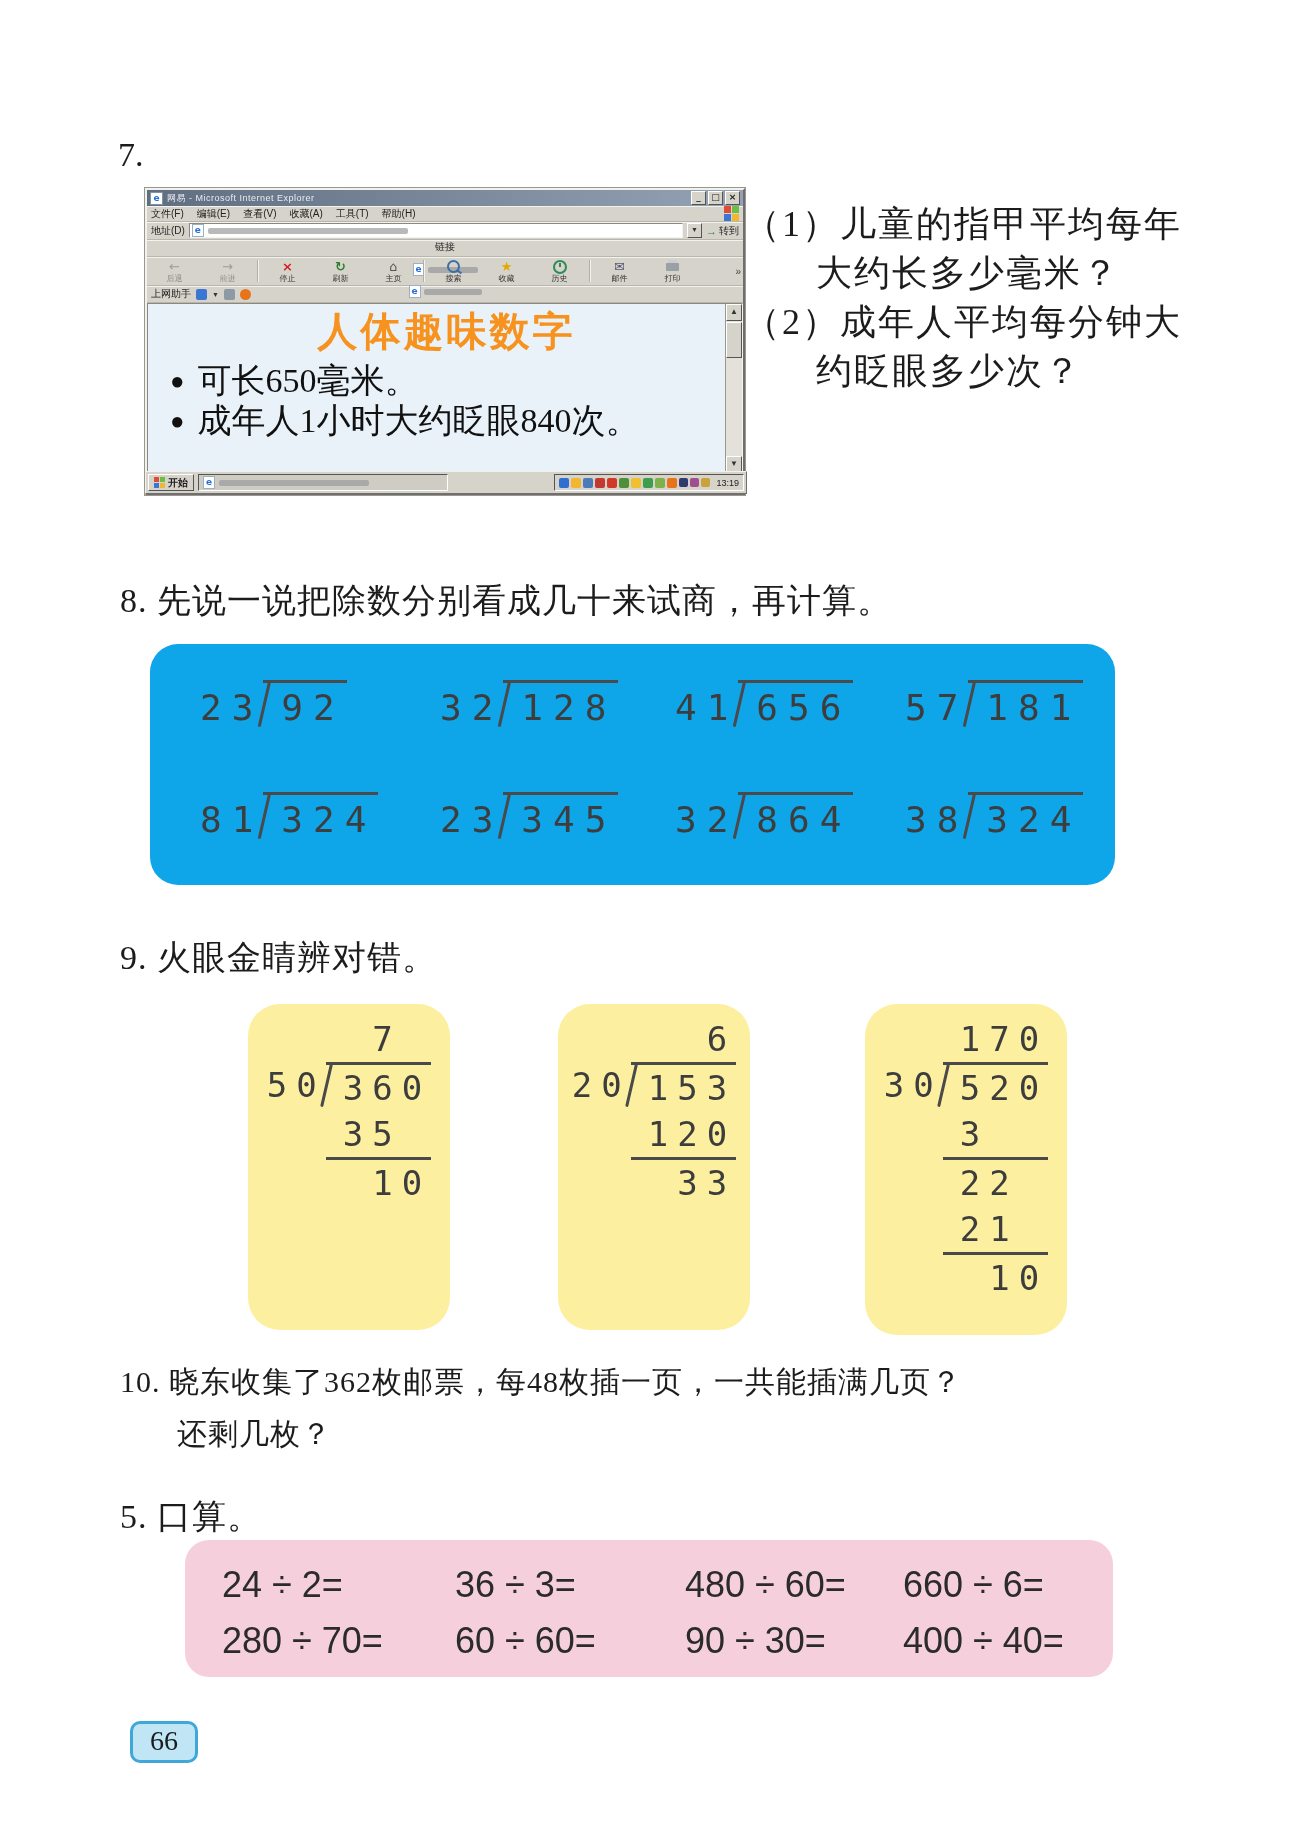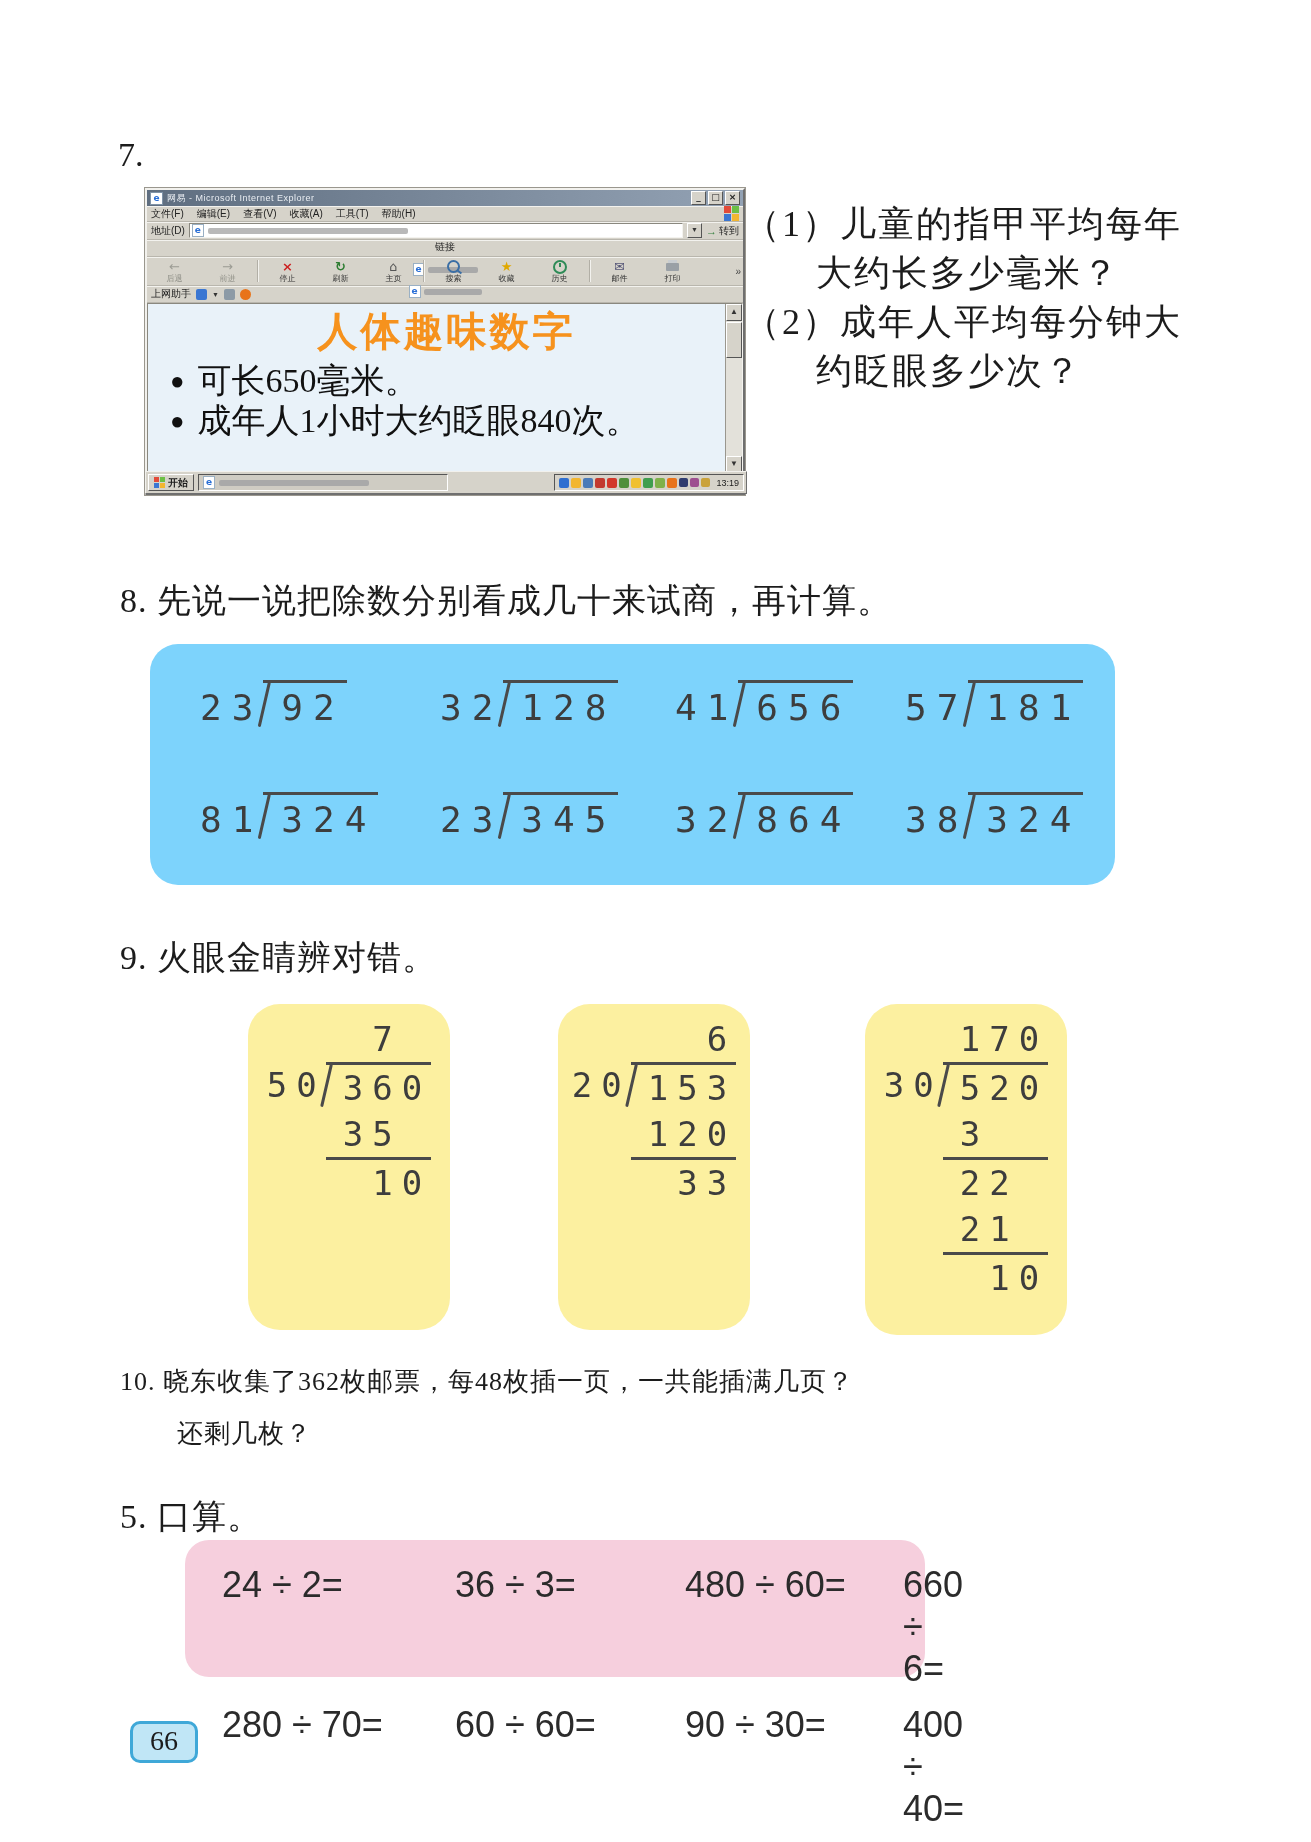--- a/index.html
+++ b/index.html
@@ -102,21 +102,21 @@
   .dotic{width:10px;height:10px;border-radius:2px;display:inline-block;}
   .dotic:nth-child(1){background:#2f6fd0;}.dotic:nth-child(2){background:#f2b630;}.dotic:nth-child(3){background:#4b7bb8;}
   .dotic:nth-child(4){background:#c23a2f;}.dotic:nth-child(5){background:#d2382a;}.dotic:nth-child(6){background:#4f8f3a;}
   .dotic:nth-child(7){background:#f0c030;}.dotic:nth-child(8){background:#3f9e4e;}.dotic:nth-child(9){background:#7fb14a;}
   .dotic:nth-child(10){background:#e8731a;}
   .mini{width:9px;height:9px;background:#6a7d99;display:inline-block;border-radius:2px;}
   .mini.m2{background:#303c6e;} .mini.m3{background:#9e4f8f;} .mini.m4{background:#caa23a;}
   .clock{margin-left:4px;}
 
   
-  .greenbox{background:#7dd3fc;border-radius:28px;padding:36px 0 0 50px;}
+  .greenbox{background:#0ea5e9;border-radius:28px;padding:36px 0 0 50px;}
   .ldrow{display:grid;grid-template-columns:240px 235px 230px auto;align-items:start;}
   .ldrow.r2{margin-top:64px;}
   .ld{display:inline-flex;align-items:baseline;font-family:"DejaVu Sans Mono",monospace;
       font-size:36px;color:#3d3d3d;}
   .ld .dsr{letter-spacing:10px;white-space:pre;}
   .ld .dvd{position:relative;border-top:3px solid #4a4a4a;padding:4px 2px 0 18px;letter-spacing:10px;white-space:pre;}
   .ld .dvd::before{content:"";position:absolute;left:5px;top:-1px;width:3px;height:46px;background:#4a4a4a;
                    transform-origin:top center;transform:rotate(13deg);border-radius:2px;}
 
   
@@ -124,21 +124,21 @@
   .work{display:inline-flex;font-family:"DejaVu Sans Mono",monospace;font-size:34px;line-height:46px;color:#3d3d3d;}
   .work .wd{letter-spacing:9px;white-space:pre;padding-top:46px;}
   .work .col{display:flex;flex-direction:column;}
   .work .col > div{letter-spacing:9px;white-space:pre;padding-left:17px;}
   .work .dvd2{position:relative;border-top:3px solid #4a4a4a;}
   .work .dvd2::before{content:"";position:absolute;left:4px;top:-1px;width:3px;height:44px;background:#4a4a4a;
                       transform-origin:top center;transform:rotate(13deg);border-radius:2px;}
   .work .u{border-bottom:3px solid #4a4a4a;}
 
   
-  .prose{font-size:26px;line-height:52px;letter-spacing:1px;}
+  .prose{font-size:30px;line-height:52px;letter-spacing:1px;}
   .prose .cont{padding-left:57px;}
 
   
   .pinkbox{background:#f6cfdd;border-radius:24px;display:grid;
            grid-template-columns:233px 230px 218px auto;
            padding:24px 0 24px 37px;row-gap:14px;
            font-family:"Liberation Sans","DejaVu Sans",sans-serif;font-size:36px;color:#2b2b2b;}
 
   
   .badge{width:62px;height:36px;background:#c0e6f6;border:3px solid #3fa8d8;border-radius:10px;
@@ -434,21 +434,21 @@
     </div>
   </div>
 
   <div class="abs prose" style="left:120px;top:1356px;width:1100px;">
     <div>10. 晓东收集了362枚邮票，每48枚插一页，一共能插满几页？</div>
     <div class="cont">还剩几枚？</div>
   </div>
 
   <div class="abs heading" style="left:120px;top:1494px;">5. 口算。</div>
 
-  <div class="abs pinkbox" style="left:185px;top:1540px;width:740px;height:137px;box-sizing:border-box;">
+  <div class="abs pinkbox" style="left:185px;top:1540px;width:928px;height:137px;box-sizing:border-box;">
     <span>24 ÷ 2=</span>
     <span>36 ÷ 3=</span>
     <span>480 ÷ 60=</span>
     <span>660 ÷ 6=</span>
     <span>280 ÷ 70=</span>
     <span>60 ÷ 60=</span>
     <span>90 ÷ 30=</span>
     <span>400 ÷ 40=</span>
   </div>
 

